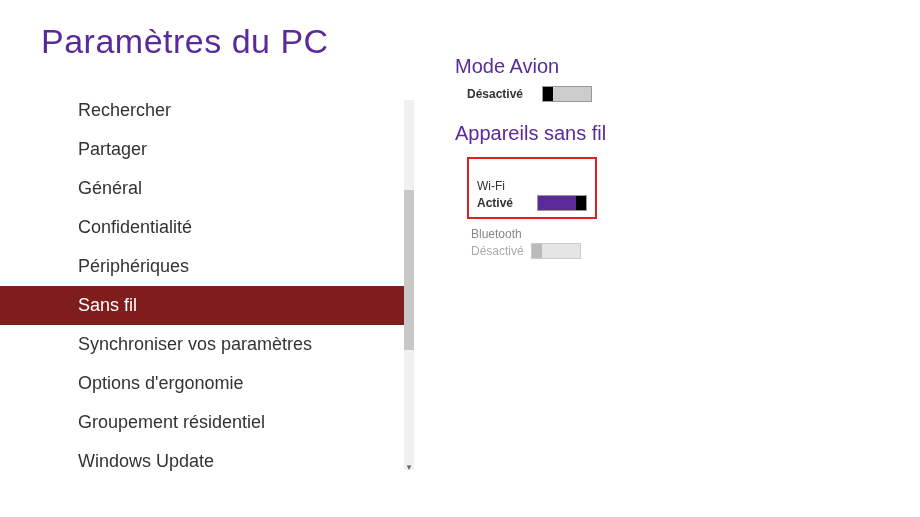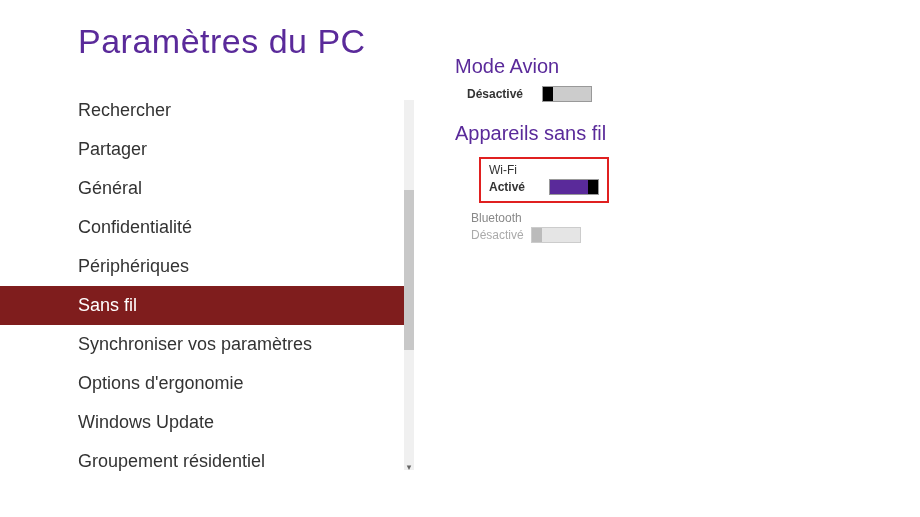--- a/index.html
+++ b/index.html
@@ -13,21 +13,21 @@
     }
     .sidebar {
       width: 430px;
       position: relative;
       padding-top: 22px;
     }
     .page-title {
       color: #5a2a9a;
       font-size: 34px;
       font-weight: 300;
-      padding-left: 78px;
+      padding-left: 41px;
       margin-bottom: 30px;
       letter-spacing: 0.5px;
     }
     .nav-list {
       width: 100%;
     }
     .nav-item {
       display: block;
       padding: 9px 0 9px 78px;
       font-size: 18px;
@@ -147,23 +147,23 @@
       background: #bbb;
     }
     .section-block {
       margin-bottom: 18px;
     }
     .wireless-section {
       margin-top: 5px;
     }
     .highlight-box {
       border: 2px solid #e02020;
-      padding: 4px 8px 6px 8px;
+      padding: 20px 8px 6px 8px;
       display: inline-block;
-      margin-left: 24px;
+      margin-left: 12px;
       margin-top: 4px;
     }
     .highlight-box .setting-label-row {
       font-size: 12px;
       color: #333;
       margin-bottom: 2px;
     }
     .highlight-box .row2 {
       display: flex;
       align-items: center;
@@ -197,22 +197,22 @@
   <div class="page-title">Paramètres du PC</div>
   <div class="nav-list">
     <div class="nav-item">Rechercher</div>
     <div class="nav-item">Partager</div>
     <div class="nav-item">Général</div>
     <div class="nav-item">Confidentialité</div>
     <div class="nav-item">Périphériques</div>
     <div class="nav-item selected">Sans fil</div>
     <div class="nav-item">Synchroniser vos paramètres</div>
     <div class="nav-item">Options d'ergonomie</div>
+    <div class="nav-item">Groupement résidentiel</div>
     <div class="nav-item">Windows Update</div>
-    <div class="nav-item">Groupement résidentiel</div>
   </div>
   <div class="scrollbar">
     <div class="scroll-arrow-up">▴</div>
     <div class="scroll-track"></div>
     <div class="scroll-thumb"></div>
     <div class="scroll-arrow-down">▾</div>
   </div>
 </div>
 
 <div class="content">

